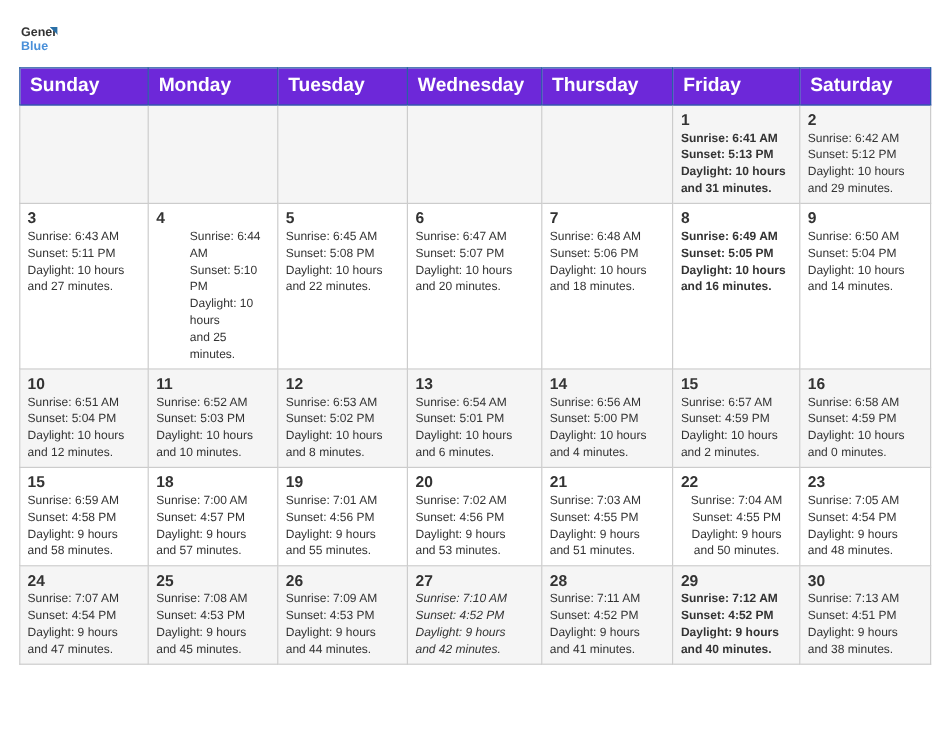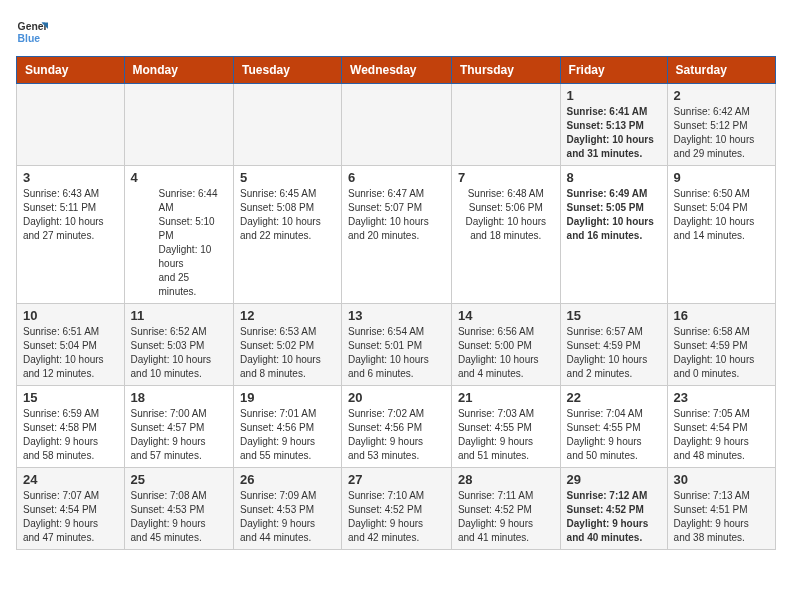--- a/index.html
+++ b/index.html
@@ -35,23 +35,23 @@
     }
     .location {
       font-size: 14px;
       color: #555;
     }
     .calendar {
       width: 100%;
       border-collapse: collapse;
     }
     .calendar thead th {
-      background: #c2410c;
+      background: #6d28d9;
       color: #fff;
-      font-size: 12px;
+      font-size: 16px;
       font-weight: bold;
       padding: 6px 8px;
       text-align: left;
       border: 1px solid #2a5fa5;
     }
     .calendar tbody td {
       vertical-align: top;
       border: 1px solid #ccc;
       padding: 4px 6px;
       width: 113px;
@@ -156,21 +156,21 @@
         </td>
         <td>
           <span class="day-num">6</span>
           <div class="day-info" style="white-space: pre-line;">Sunrise: 6:47 AM
 Sunset: 5:07 PM
 Daylight: 10 hours
 and 20 minutes.</div>
         </td>
         <td>
           <span class="day-num">7</span>
-          <div class="day-info" style="white-space: pre-line; text-align: center;">Sunrise: 6:48 AM
+          <div class="day-info" style="white-space: pre-line;">Sunrise: 6:48 AM
 Sunset: 5:06 PM
 Daylight: 10 hours
 and 18 minutes.</div>
         </td>
         <td>
           <span class="day-num">8</span>
           <div class="day-info" style="white-space: pre-line; font-weight: bold;">Sunrise: 6:49 AM
 Sunset: 5:05 PM
 Daylight: 10 hours
 and 16 minutes.</div>
@@ -265,21 +265,21 @@
         </td>
         <td>
           <span class="day-num">21</span>
           <div class="day-info" style="white-space: pre-line;">Sunrise: 7:03 AM
 Sunset: 4:55 PM
 Daylight: 9 hours
 and 51 minutes.</div>
         </td>
         <td>
           <span class="day-num">22</span>
-          <div class="day-info" style="white-space: pre-line;">Sunrise: 7:04 AM
+          <div class="day-info" style="white-space: pre-line; text-align: center;">Sunrise: 7:04 AM
 Sunset: 4:55 PM
 Daylight: 9 hours
 and 50 minutes.</div>
         </td>
         <td>
           <span class="day-num">23</span>
           <div class="day-info" style="white-space: pre-line;">Sunrise: 7:05 AM
 Sunset: 4:54 PM
 Daylight: 9 hours
 and 48 minutes.</div>
@@ -302,21 +302,21 @@
         </td>
         <td>
           <span class="day-num">26</span>
           <div class="day-info" style="white-space: pre-line;">Sunrise: 7:09 AM
 Sunset: 4:53 PM
 Daylight: 9 hours
 and 44 minutes.</div>
         </td>
         <td>
           <span class="day-num">27</span>
-          <div class="day-info" style="white-space: pre-line;">Sunrise: 7:10 AM
+          <div class="day-info" style="white-space: pre-line; font-style: italic;">Sunrise: 7:10 AM
 Sunset: 4:52 PM
 Daylight: 9 hours
 and 42 minutes.</div>
         </td>
         <td>
           <span class="day-num">28</span>
           <div class="day-info" style="white-space: pre-line;">Sunrise: 7:11 AM
 Sunset: 4:52 PM
 Daylight: 9 hours
 and 41 minutes.</div>

